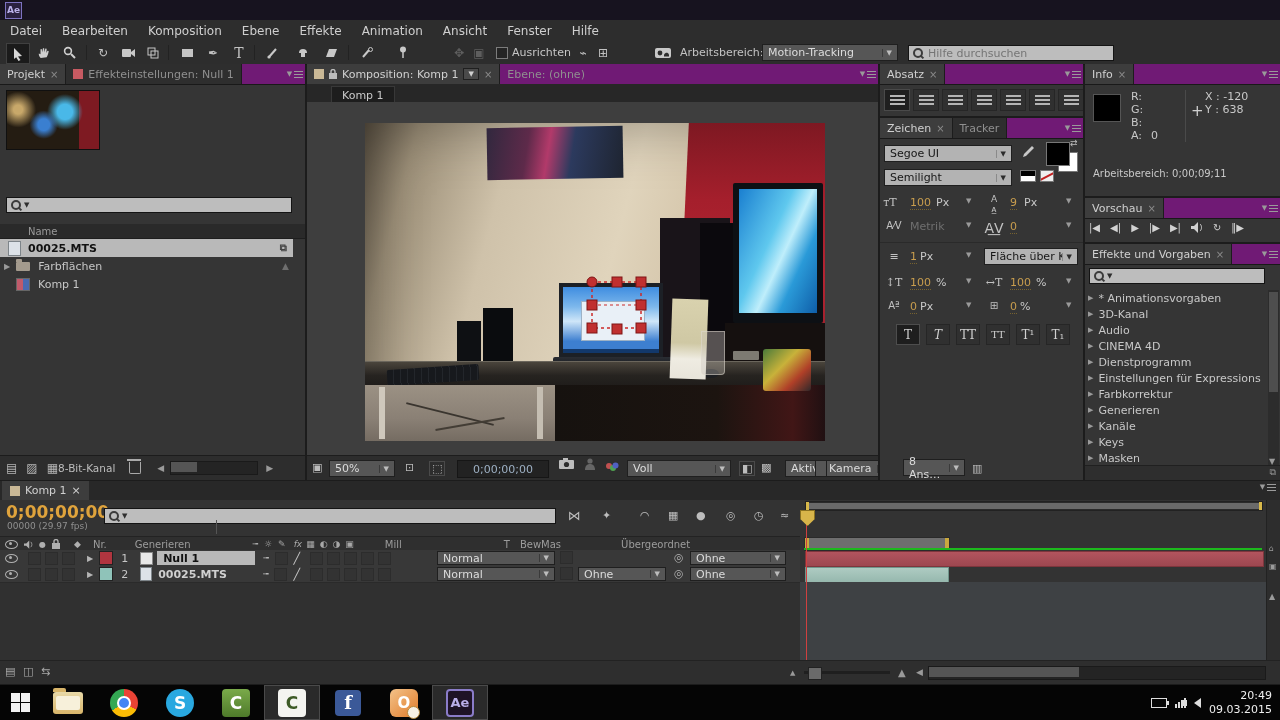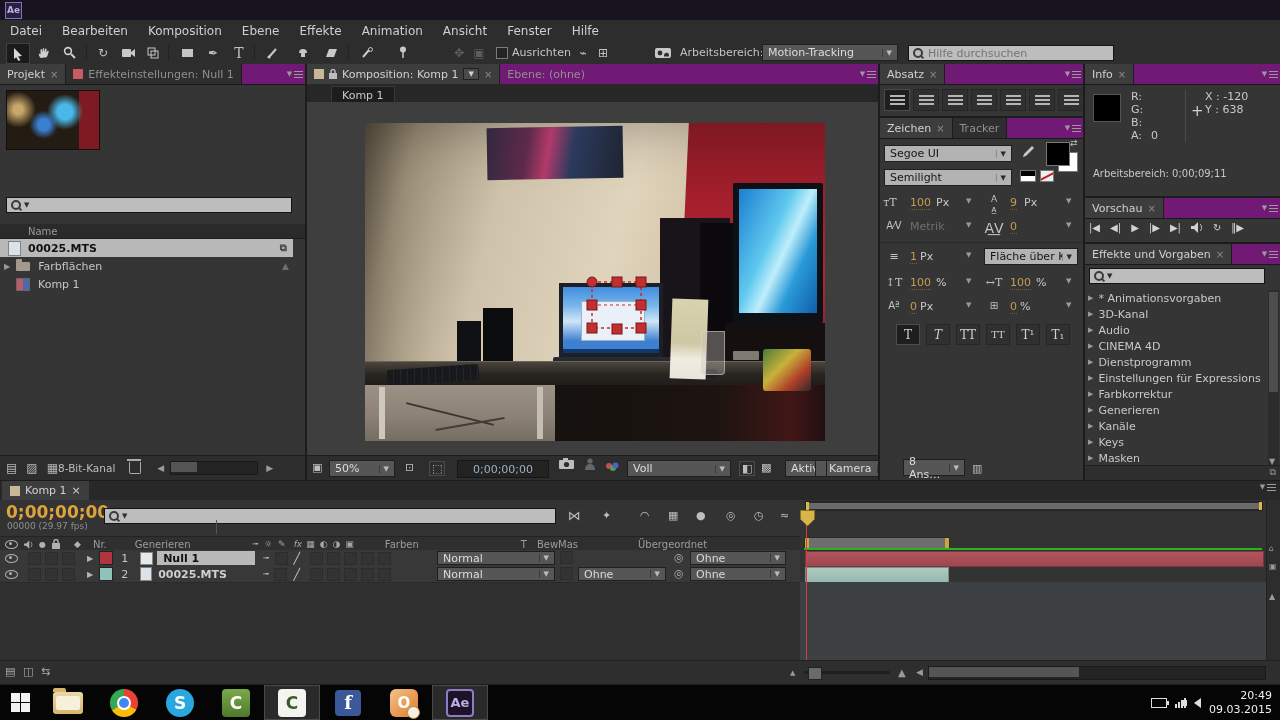--- a/index.html
+++ b/index.html
@@ -686,21 +686,21 @@
       <svg width="8" height="10" viewBox="0 0 8 10" style="margin-left:6px">
           <rect x="0" y="4" width="8" height="6" fill="#b0b0b0"></rect>
           <path d="M2 4V2.5a2 2 0 0 1 4 0V4" fill="none" stroke="#b0b0b0" stroke-width="1.4"></path>
         </svg>
       <span style="margin-left:14px;color:#b0b0b0;font-size:9px">◆</span>
       <span class="tl-col-label" style="margin-left:12px">Nr.</span>
       <span class="tl-col-label" style="margin-left:28px">Generieren</span>
       <span style="margin-left:62px;color:#a8a8a8;font-size:9px;letter-spacing:6px">╼☼✎</span>
       <span style="color:#a8a8a8;font-size:9px;font-style:italic;margin-left:2px">fx</span>
       <span style="color:#a8a8a8;font-size:9px;letter-spacing:5px;margin-left:4px">▦◐◑▣</span>
-      <span class="tl-col-label" style="margin-left:26px">Farben</span>
+      <span class="tl-col-label" style="margin-left:26px">Mill</span>
       <span class="tl-col-label" style="margin-left:102px">T</span>
       <span class="tl-col-label" style="margin-left:10px">BewMas</span>
       <span class="tl-col-label" style="margin-left:60px">Übergeordnet</span>
     </div>
 
     <div class="lrow" style="top:69px">
       <div class="eye" style="margin-left:5px"></div>
       <div class="swbox" style="margin-left:10px"></div>
       <div class="swbox" style="margin-left:4px"></div>
       <div class="swbox" style="margin-left:4px"></div>

